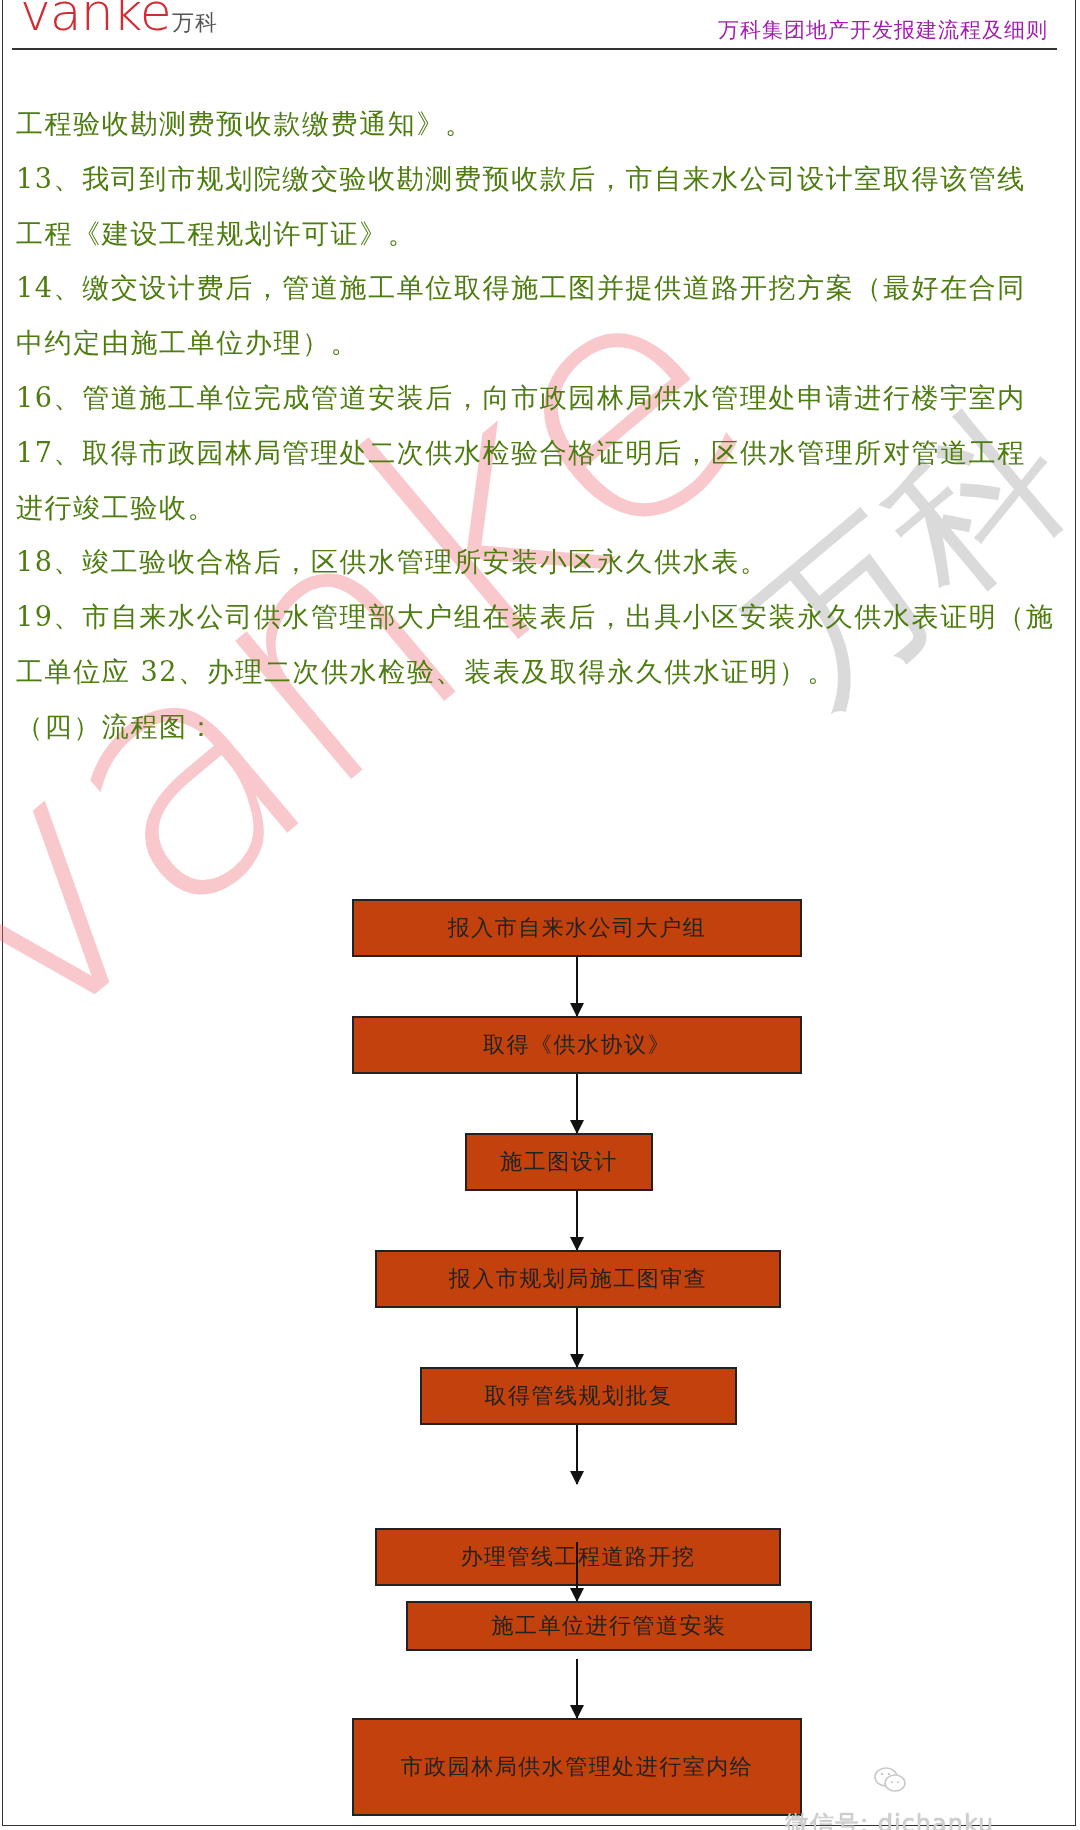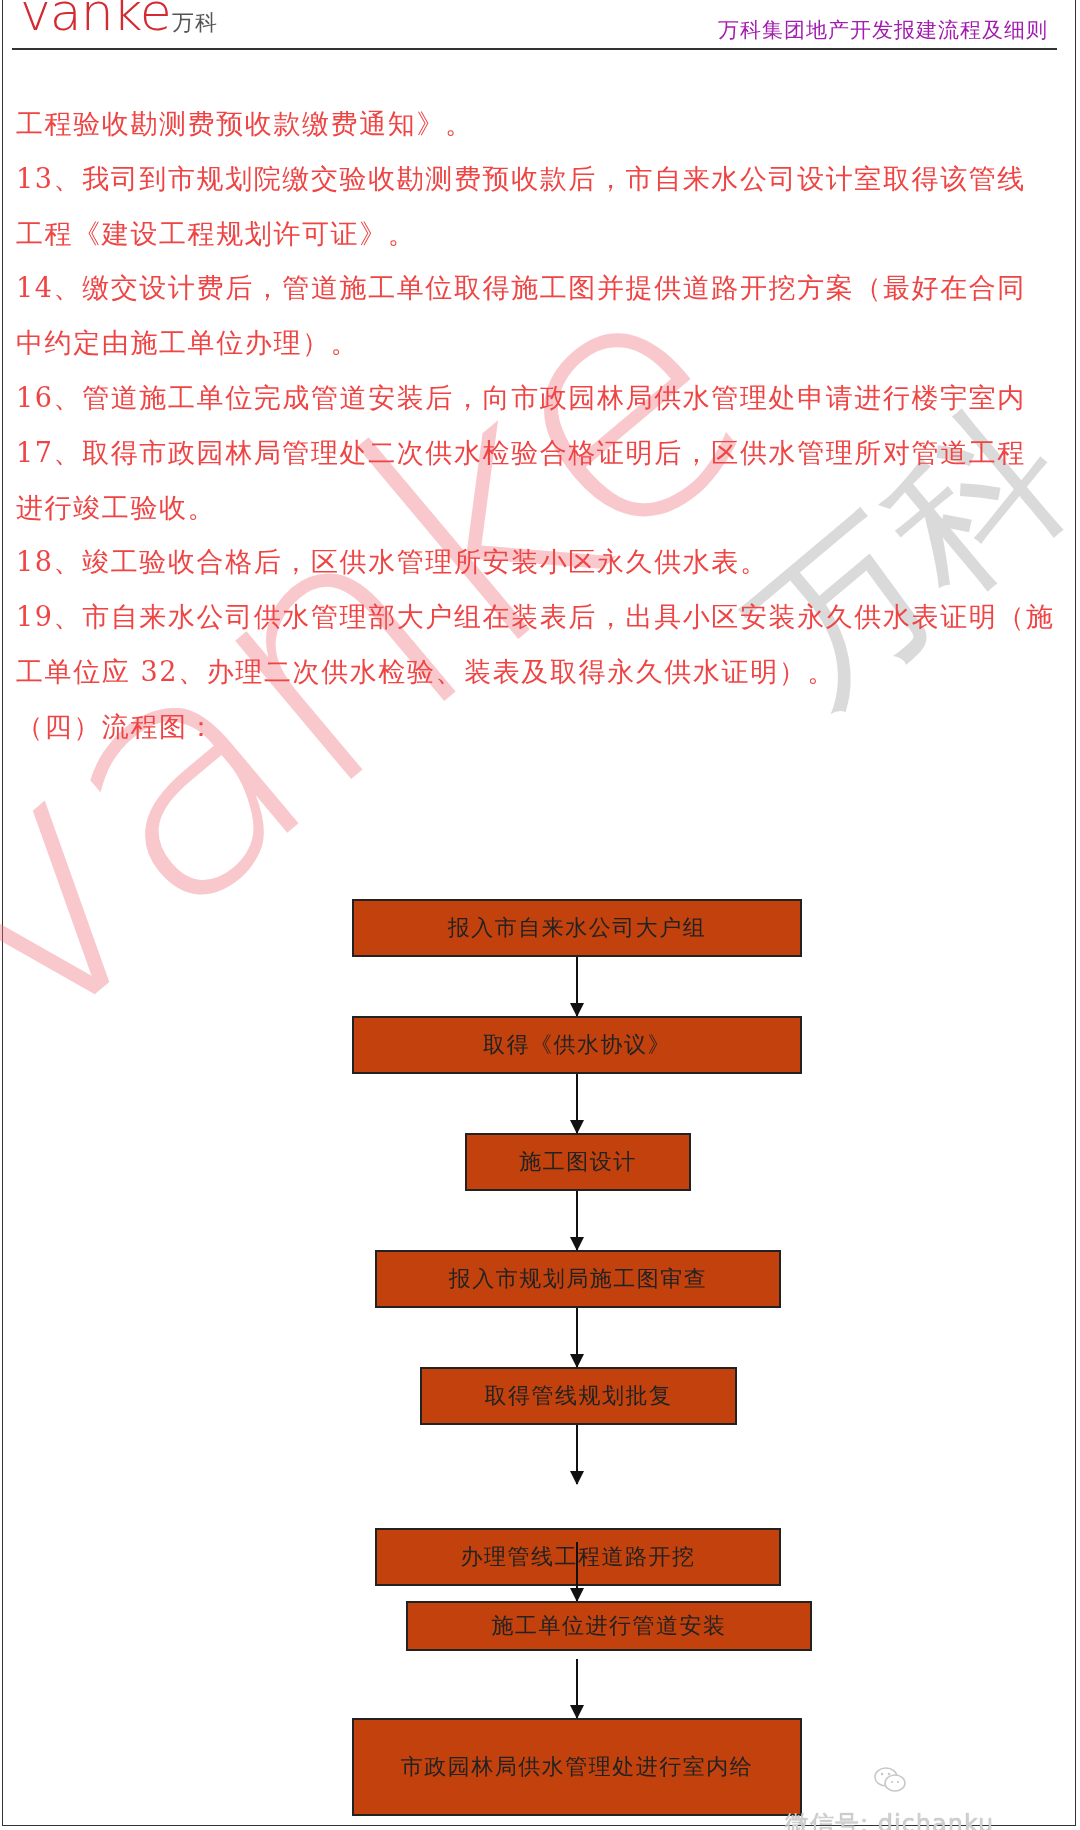--- a/index.html
+++ b/index.html
@@ -14,21 +14,21 @@
   .header-title { position: absolute; right: 32px; top: 16px; font-size: 21px; color: #a21caf; letter-spacing: 1px; }
   .header-rule { position: absolute; left: 12px; top: 48px; width: 1045px; height: 2px; background: #333; }
 
   .watermark-latin { position: absolute; left: 60px; top: 760px; font-family: "DejaVu Sans", sans-serif;
                      font-size: 330px; color: rgba(236, 110, 122, 0.38); transform: rotate(-40deg);
                      transform-origin: left bottom; letter-spacing: -6px; font-weight: 200; line-height: 1; }
   .watermark-cn { position: absolute; left: 740px; top: 470px; font-family: "DejaVu Sans", sans-serif;
                   font-size: 170px; color: rgba(150,150,150,0.35); transform: rotate(-40deg); line-height: 1; }
 
   .body-text { position: absolute; left: 16px; top: 97px; width: 1050px; font-size: 27px;
-               line-height: 54.8px; letter-spacing: 1.6px; color: #ef4444; }
+               line-height: 54.8px; letter-spacing: 1.6px; color: #4d7c0f; }
   .body-line { white-space: nowrap; height: 54.8px; }
 
   .flow-box { position: absolute; border: 2px solid #222; box-sizing: border-box; background: #c2410c;
               display: flex; align-items: center; justify-content: center; text-align: center;
               font-family: "DejaVu Sans", "Liberation Sans", sans-serif; font-size: 22px; color: #222;
               letter-spacing: 1.5px; line-height: 34px; }
   .flow-arrow { position: absolute; left: 576px; width: 2px; background: #111; }
   .flow-arrow::after { content: ""; position: absolute; left: -6px; bottom: -1px; width: 0; height: 0;
                        border-left: 7px solid transparent; border-right: 7px solid transparent;
                        border-top: 14px solid #111; }
@@ -71,21 +71,21 @@
   <div class="flow-box" style="left:352px; top:899px; width:450px; height:58px;">
     <span>报入市自来水公司大户组</span>
   </div>
   <div class="flow-arrow" style="top:957px; height:59px;"></div>
 
   <div class="flow-box" style="left:352px; top:1016px; width:450px; height:58px;">
     <span>取得《供水协议》</span>
   </div>
   <div class="flow-arrow" style="top:1074px; height:59px;"></div>
 
-  <div class="flow-box" style="left:465px; top:1133px; width:226px; height:58px;">
+  <div class="flow-box" style="left:465px; top:1133px; width:188px; height:58px;">
     <span>施工图设计</span>
   </div>
   <div class="flow-arrow" style="top:1191px; height:59px;"></div>
 
   <div class="flow-box" style="left:375px; top:1250px; width:406px; height:58px;">
     <span>报入市规划局施工图审查</span>
   </div>
   <div class="flow-arrow" style="top:1308px; height:59px;"></div>
 
   <div class="flow-box" style="left:420px; top:1367px; width:317px; height:58px;">

